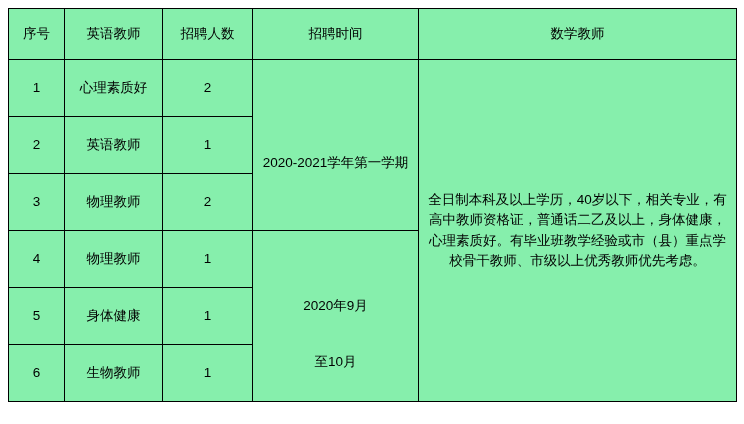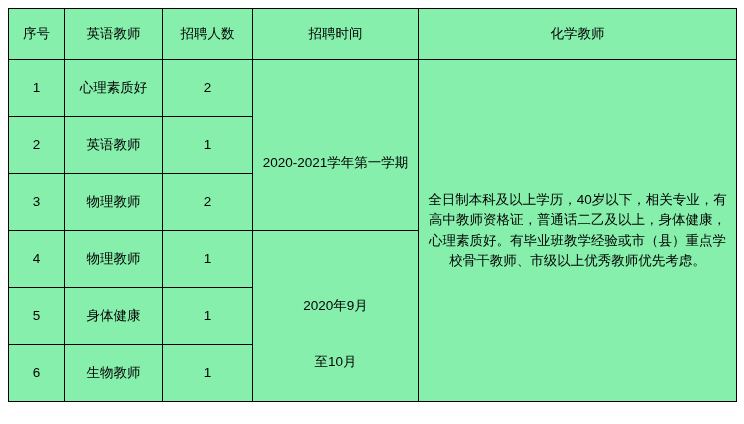--- a/index.html
+++ b/index.html
@@ -81,21 +81,21 @@
       <col class="col-count">
       <col class="col-time">
       <col class="col-req">
     </colgroup>
     <thead>
       <tr>
         <td>序号</td>
         <td>英语教师</td>
         <td>招聘人数</td>
         <td>招聘时间</td>
-        <td>化学教师</td>
+        <td>数学教师</td>
       </tr>
     </thead>
     <tbody>
       <tr>
         <td>1</td>
         <td>心理素质好</td>
         <td>2</td>
         <td class="time-cell" rowspan="3">
           <span class="line">2020-2021学年第一学期</span>
         </td>

